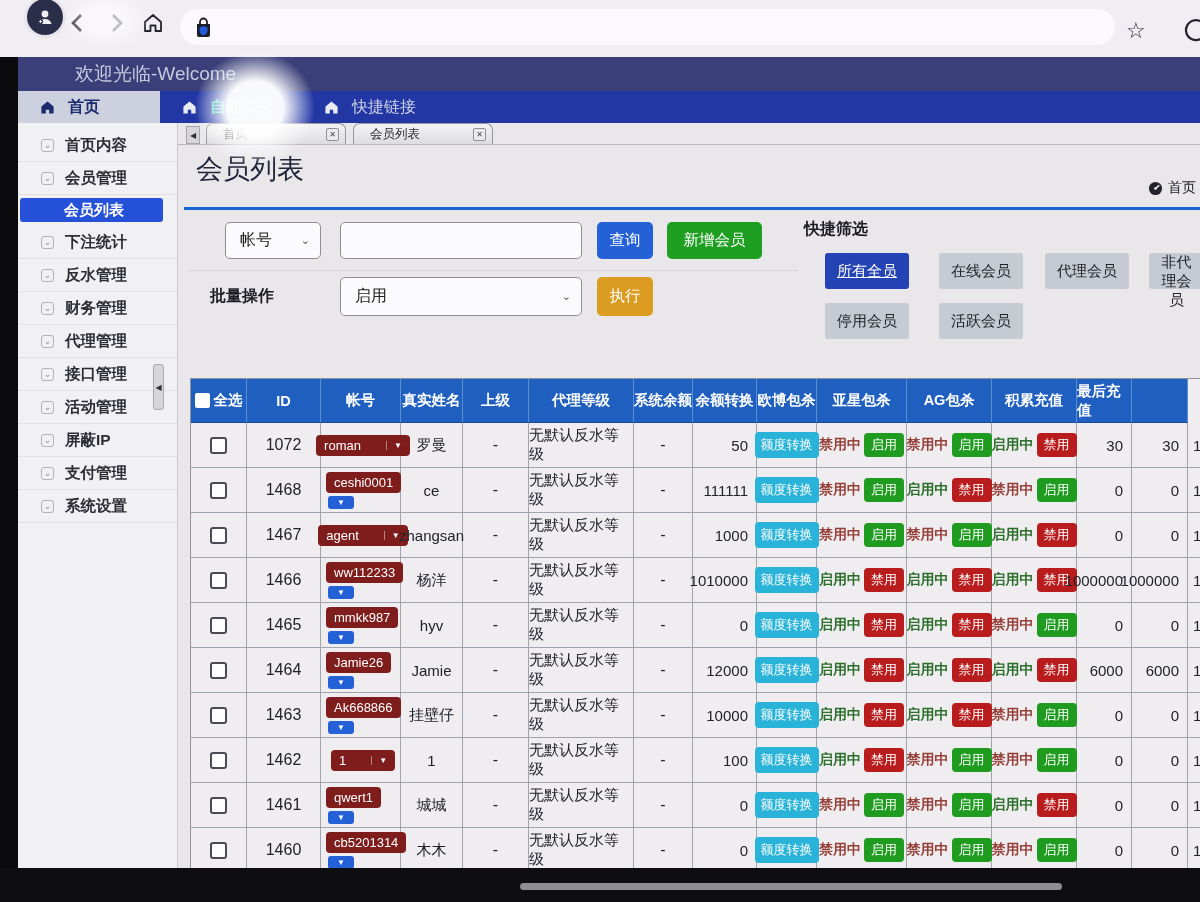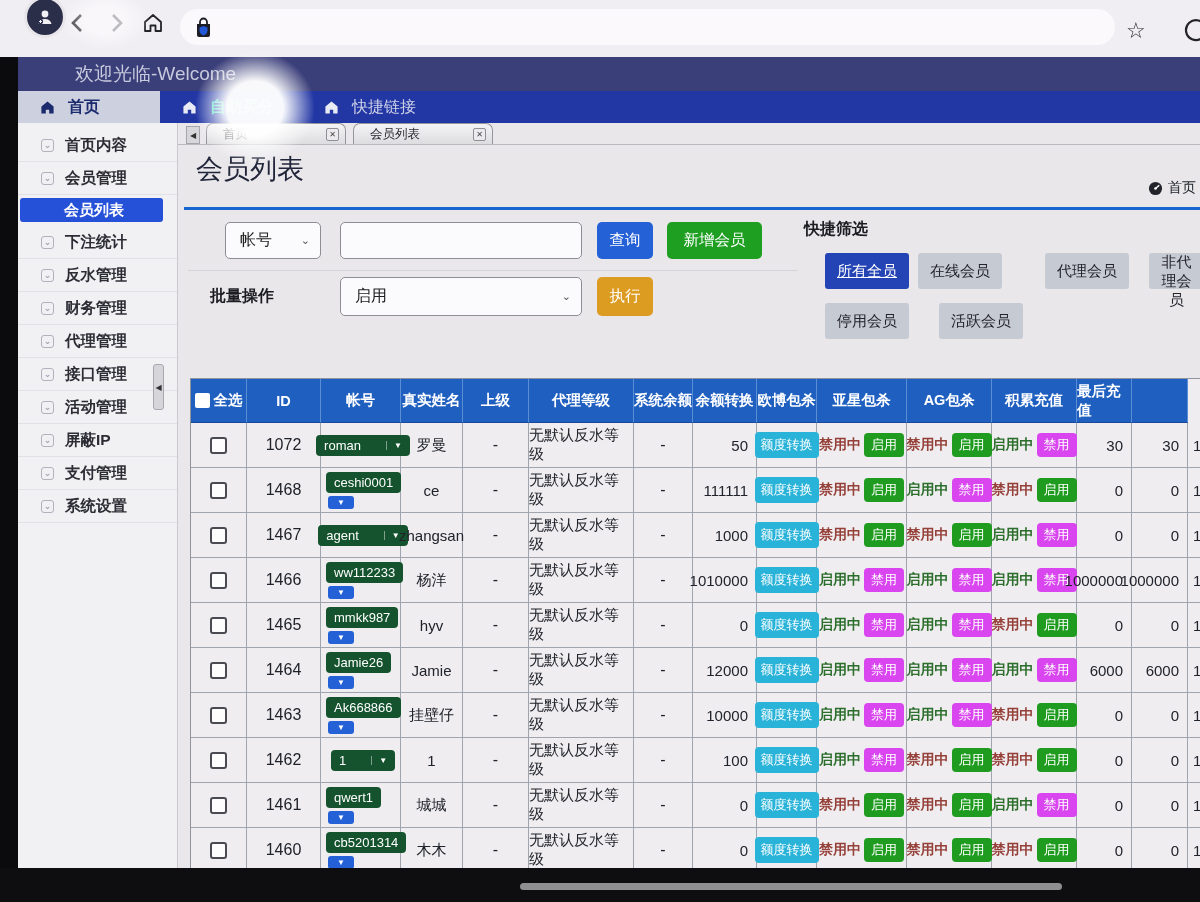--- a/index.html
+++ b/index.html
@@ -71,30 +71,30 @@
   .gtable { position:absolute; left:12px; top:255px; width:1037px; border-left:1px solid #8f949c; border-top:1px solid #8f949c; background:#efedef; }
   .thead,.trow { display:grid; grid-template-columns:56px 74px 80px 62px 66px 105px 59px 64px 60px 90px 85px 85px 55px 56px 40px; }
   .th { background:#1e5fc0; color:#fff; font-size:14.5px; font-weight:bold; height:44px; display:flex; align-items:center; justify-content:center; gap:4px; border-right:1px solid #5b8ed2; border-bottom:1px solid #17489a; }
   .td { min-height:45px; display:flex; align-items:center; justify-content:center; border-right:1px solid #a0a4ac; border-bottom:1px solid #a0a4ac; font-size:16px; color:#20232b; overflow:visible; }
   .td.numr { justify-content:flex-end; padding-right:8px; font-size:15px; }
   .td.extra { justify-content:flex-start; padding-left:5px; font-size:15px; }
   .td.small { font-size:15px; }
   .cb { width:17px; height:17px; background:#fdfdfe; border:2px solid #4a4a52; border-radius:3px; cursor:pointer; }
   .hd-cb { width:15px; height:15px; background:#fff; border-radius:2px; cursor:pointer; }
   .acct-wrap { display:flex; flex-direction:column; align-items:flex-start; padding-left:5px; width:100%; }
-  .pill { background:#14532d; color:#fff; font-size:13px; border-radius:4px; padding:3px 8px; cursor:pointer; display:inline-flex; align-items:center; white-space:nowrap;gap:18px; }
+  .pill { background:#7f1d1d; color:#fff; font-size:13px; border-radius:4px; padding:3px 8px; cursor:pointer; display:inline-flex; align-items:center; white-space:nowrap;gap:18px; }
   .pill .pcaret { margin-left:7px; padding-left:7px; border-left:1px solid rgba(255,255,255,.45); font-size:8px; }
   .caret-chip { background:#2460d6; color:#fff; font-size:8px; border-radius:3px; padding:2px 9px; margin-top:3px; margin-left:2px; cursor:pointer; }
   .btn-cyan { background:#2ab3d9; color:#fff; border:none; border-radius:4px; font-size:13px; padding:4px 6px; cursor:pointer; white-space:nowrap; }
   .stat-txt { font-size:14px; font-weight:bold; white-space:nowrap; }
   .stat-txt.on { color:#2c6e2c; }
   .stat-txt.off { color:#96403a; }
   .btn-sm { border:none; border-radius:4px; color:#fff; font-size:13px; padding:3px 7px; margin-left:3px; cursor:pointer; white-space:nowrap; }
   .btn-sm.g { background:#1f9c1f; }
-  .btn-sm.r { background:#d946ef; }
+  .btn-sm.r { background:#b91c1c; }
 
   
   .glare { position:absolute; left:196px; top:52px; width:118px; height:112px; pointer-events:none; z-index:9;
            background:radial-gradient(ellipse at center, rgba(255,255,255,.97) 0 34%, rgba(255,255,255,0) 72%); }
   .glare2 { position:absolute; left:60px; top:-10px; width:90px; height:60px; pointer-events:none; z-index:9;
            background:radial-gradient(ellipse at center, rgba(255,255,255,.55) 0 30%, rgba(255,255,255,0) 70%); }
 </style>
 </head>
 <body>
 
@@ -255,21 +255,21 @@
         <div class="fp-sep"></div>
         <div class="fp-abs fp-label" style="left:26px; top:73px;">批量操作</div>
         <div class="fp-abs sel" style="left:156px; top:64px; width:242px; height:39px;">
           <span>启用</span>
           <span class="chev">⌄</span>
         </div>
         <button class="fp-abs btn orange" style="left:413px; top:64px; width:56px; height:39px;">执行</button>
         <div class="fp-abs fp-label" style="left:620px; top:6px;">快捷筛选</div>
         <div id="quick-group">
             <button class="qbtn active" style="left: 641px; top: 40px; text-decoration: underline;">所有全员</button>
-            <button class="qbtn" style="left: 734px; top: 40px;">在线会员</button>
+            <button class="qbtn" style="left: 755px; top: 40px;">在线会员</button>
             <button class="qbtn" style="left: 861px; top: 40px;">代理会员</button>
             <button class="qbtn" style="left: 965px; top: 40px;">非代理会员</button>
             <button class="qbtn" style="left: 641px; top: 90px;">停用会员</button>
             <button class="qbtn" style="left: 755px; top: 90px;">活跃会员</button>
           </div>
       </div>
 
       <div class="gtable">
         <div class="thead" id="thead">
             <div class="th">

